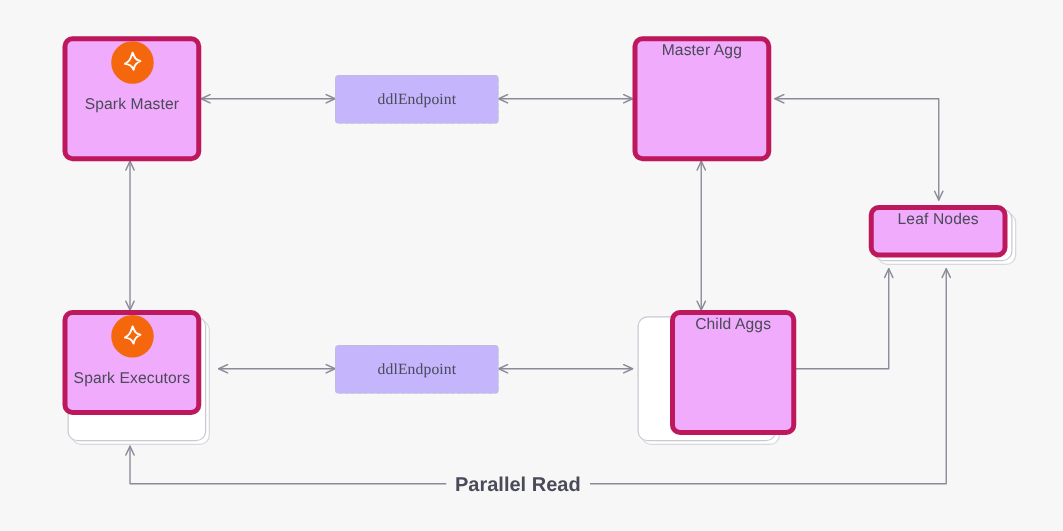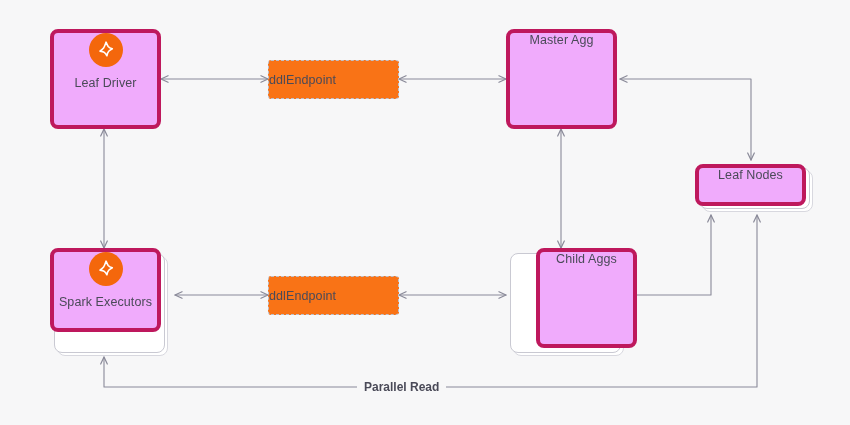--- a/index.html
+++ b/index.html
@@ -57,27 +57,28 @@
     border: 1px solid #c9c9d2;
     border-radius: 8px;
     z-index: 3;
   }
   .stack-sheet.s2 { z-index: 2; border-color: #d8d8df; }
 
   
   .chip {
     position: absolute;
     box-sizing: border-box;
-    background: #f97316;
+    background: #c4b5fd;
     border: 1px dashed #c0c0c9;
     border-radius: 3px;
     display: flex;
     align-items: center;
-    justify-content: flex-start;
+    justify-content: center;
     z-index: 5;
+    font-family: Liberation Serif, serif;
   }
   .chip .label {
     font-size: 12.5px;
     color: #4a4a58;
     letter-spacing: 0.1px;
   }
 
   
   .logo {
     width: 34px;
@@ -87,21 +88,21 @@
     display: flex;
     align-items: center;
     justify-content: center;
     margin-bottom: 9px;
   }
   .logo svg { display: block; }
 
   
   .edge-label {
     position: absolute;
-    font-size: 12px;
+    font-size: 16px;
     font-weight: bold;
     color: #4a4a58;
     background: #f7f7f8;
     padding: 0 7px;
     white-space: nowrap;
     z-index: 6;
   }
 </style>
 </head>
 <body>
@@ -142,21 +143,21 @@
 
   <div class="node" style="left:50px; top:29px; width:111px; height:100px;">
     <span class="logo">
       <svg width="22" height="22" viewBox="0 0 24 24" aria-hidden="true">
         <path d="M12.1 3.4 C12.9 5.4 13.6 7.0 14.4 8.2 C15.3 9.4 16.6 10.2 18.9 10.7
                  C17.2 11.6 15.9 12.4 15.0 13.4 C14.0 14.5 13.4 15.9 13.0 18.3
                  C12.1 16.6 11.2 15.4 10.1 14.6 C9.0 13.8 7.6 13.4 5.4 13.2
                  C7.2 12.0 8.5 11.0 9.4 9.8 C10.4 8.5 11.0 6.6 12.1 3.4 Z" fill="none" stroke="#ffffff" stroke-width="1.7" stroke-linejoin="round" stroke-linecap="round"></path>
       </svg>
     </span>
-    <span class="label">Leaf Driver</span>
+    <span class="label">Spark Master</span>
   </div>
 
   <div class="chip" style="left:268px; top:60px; width:131px; height:39px;">
     <span class="label">ddlEndpoint</span>
   </div>
 
   <div class="node" style="left:506px; top:29px; width:111px; height:100px;">
     <span class="label">Master Agg</span>
   </div>
 

